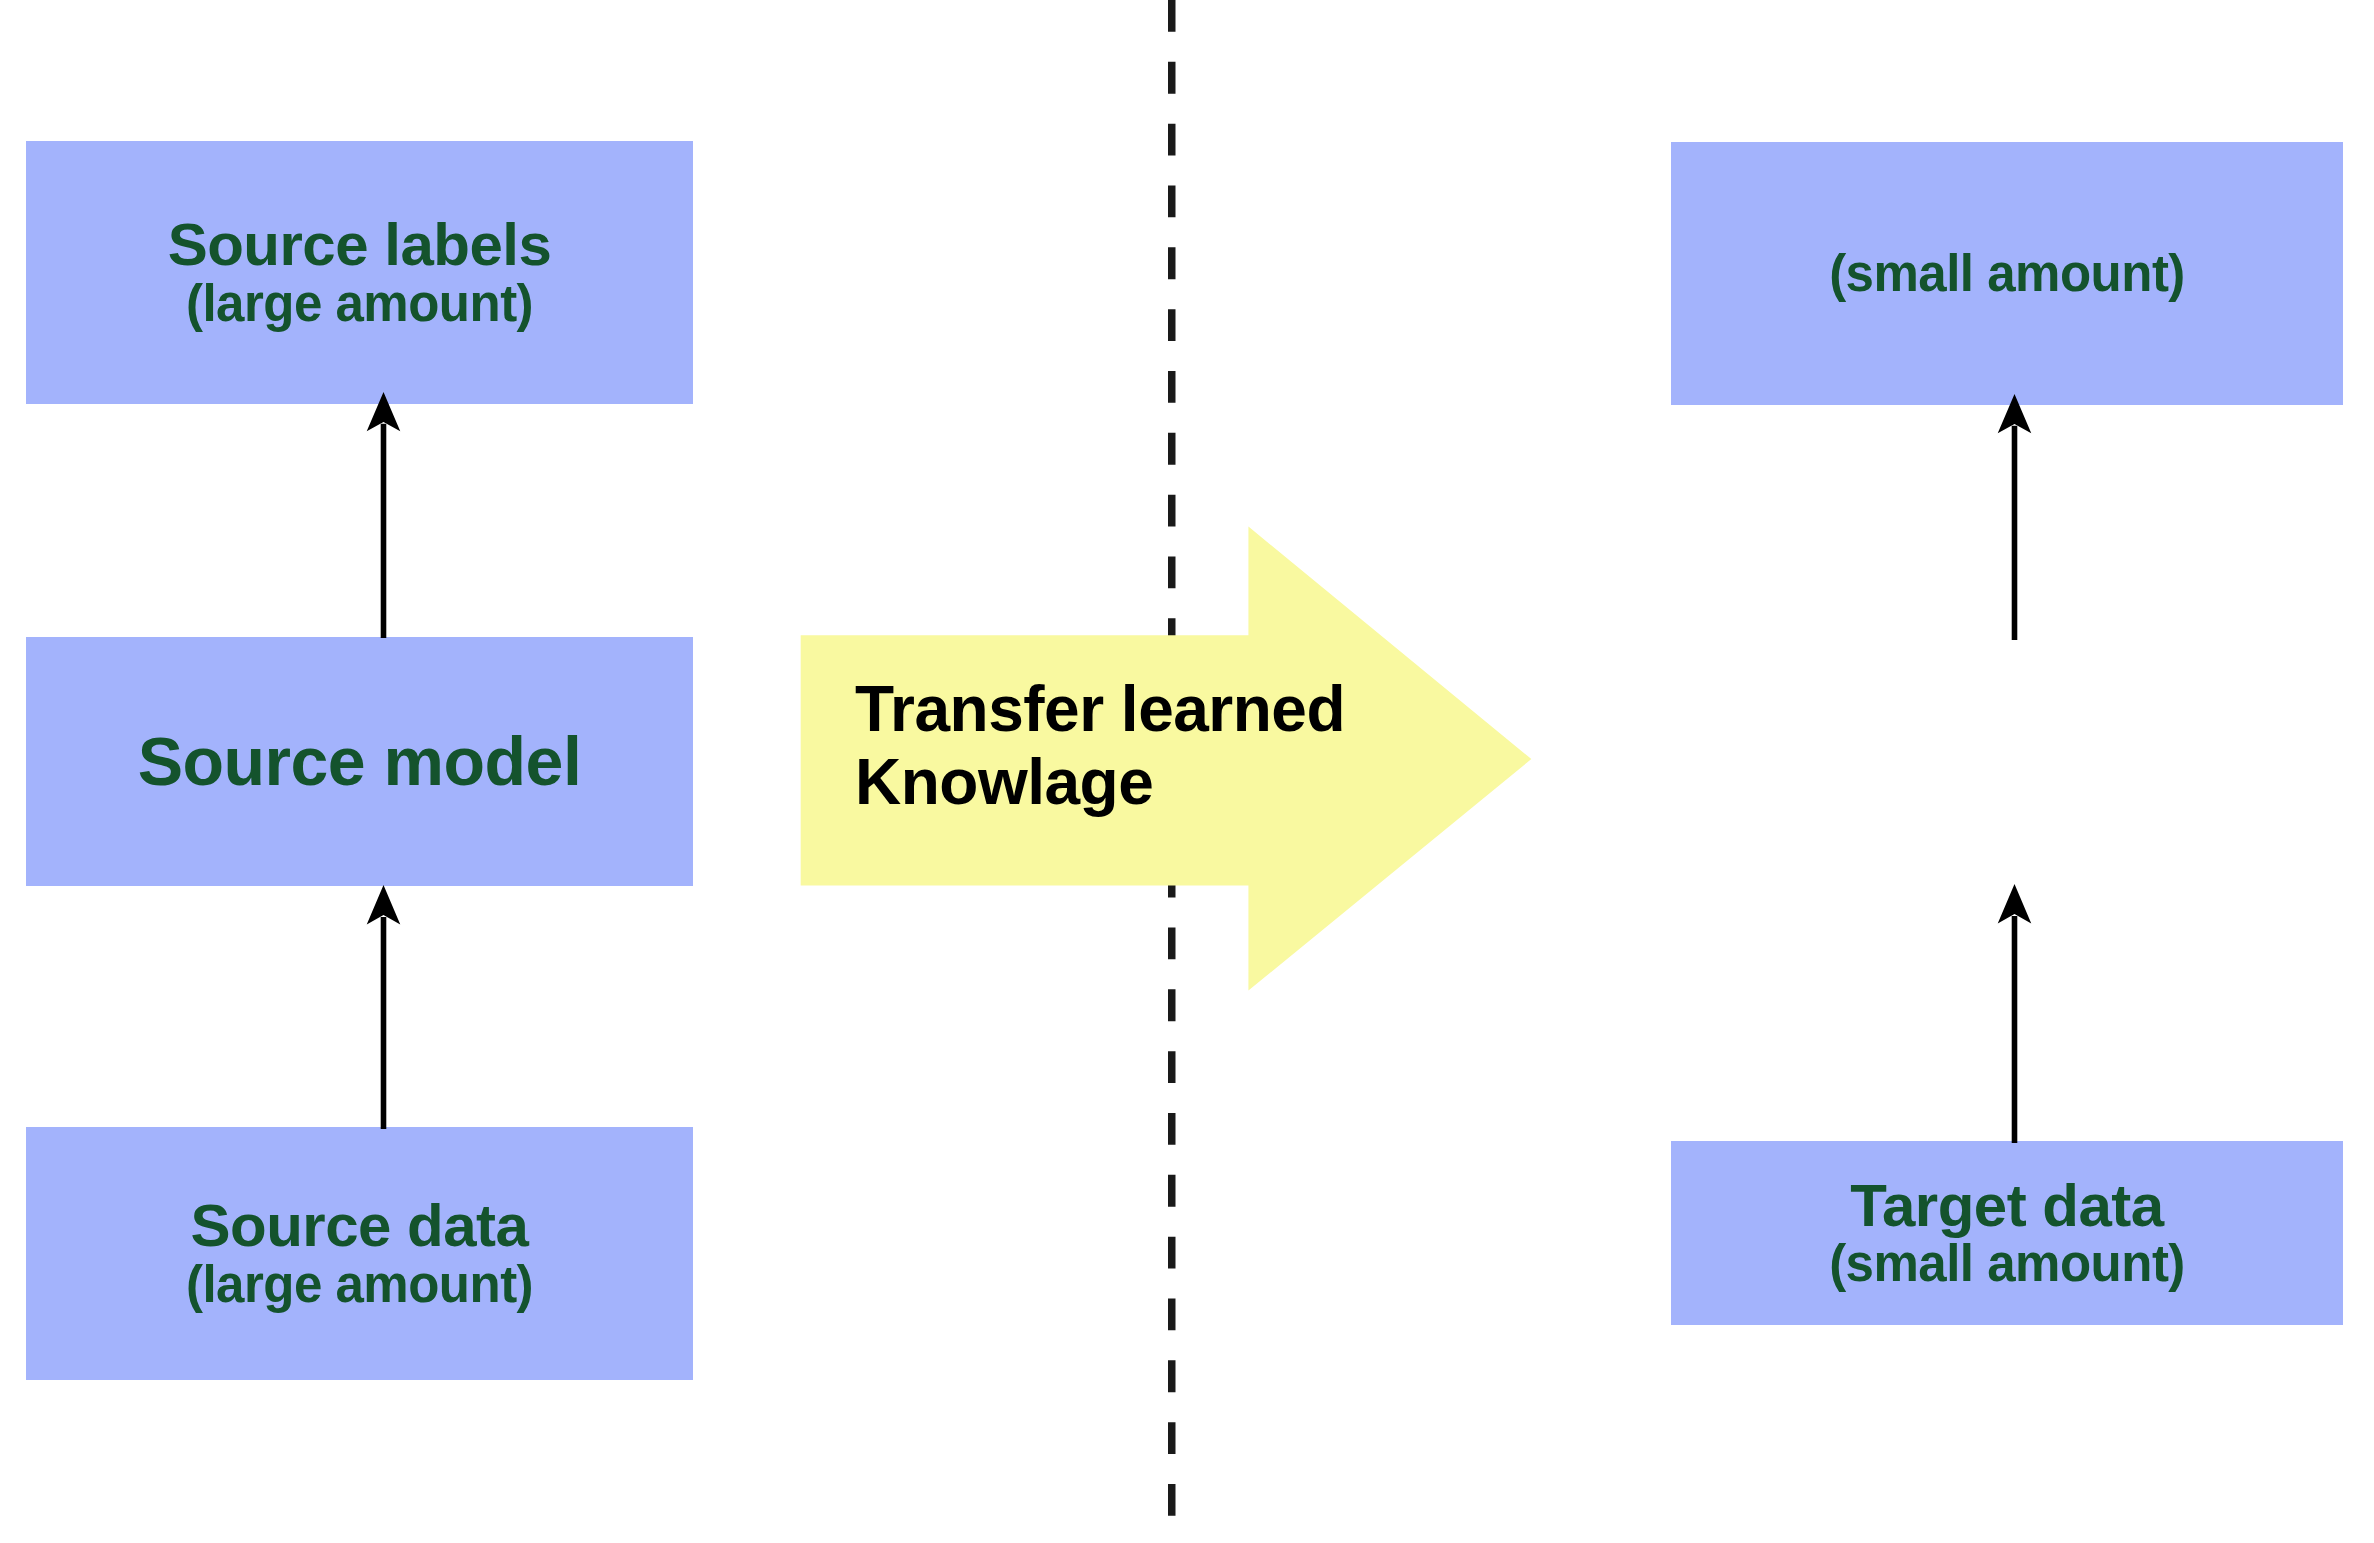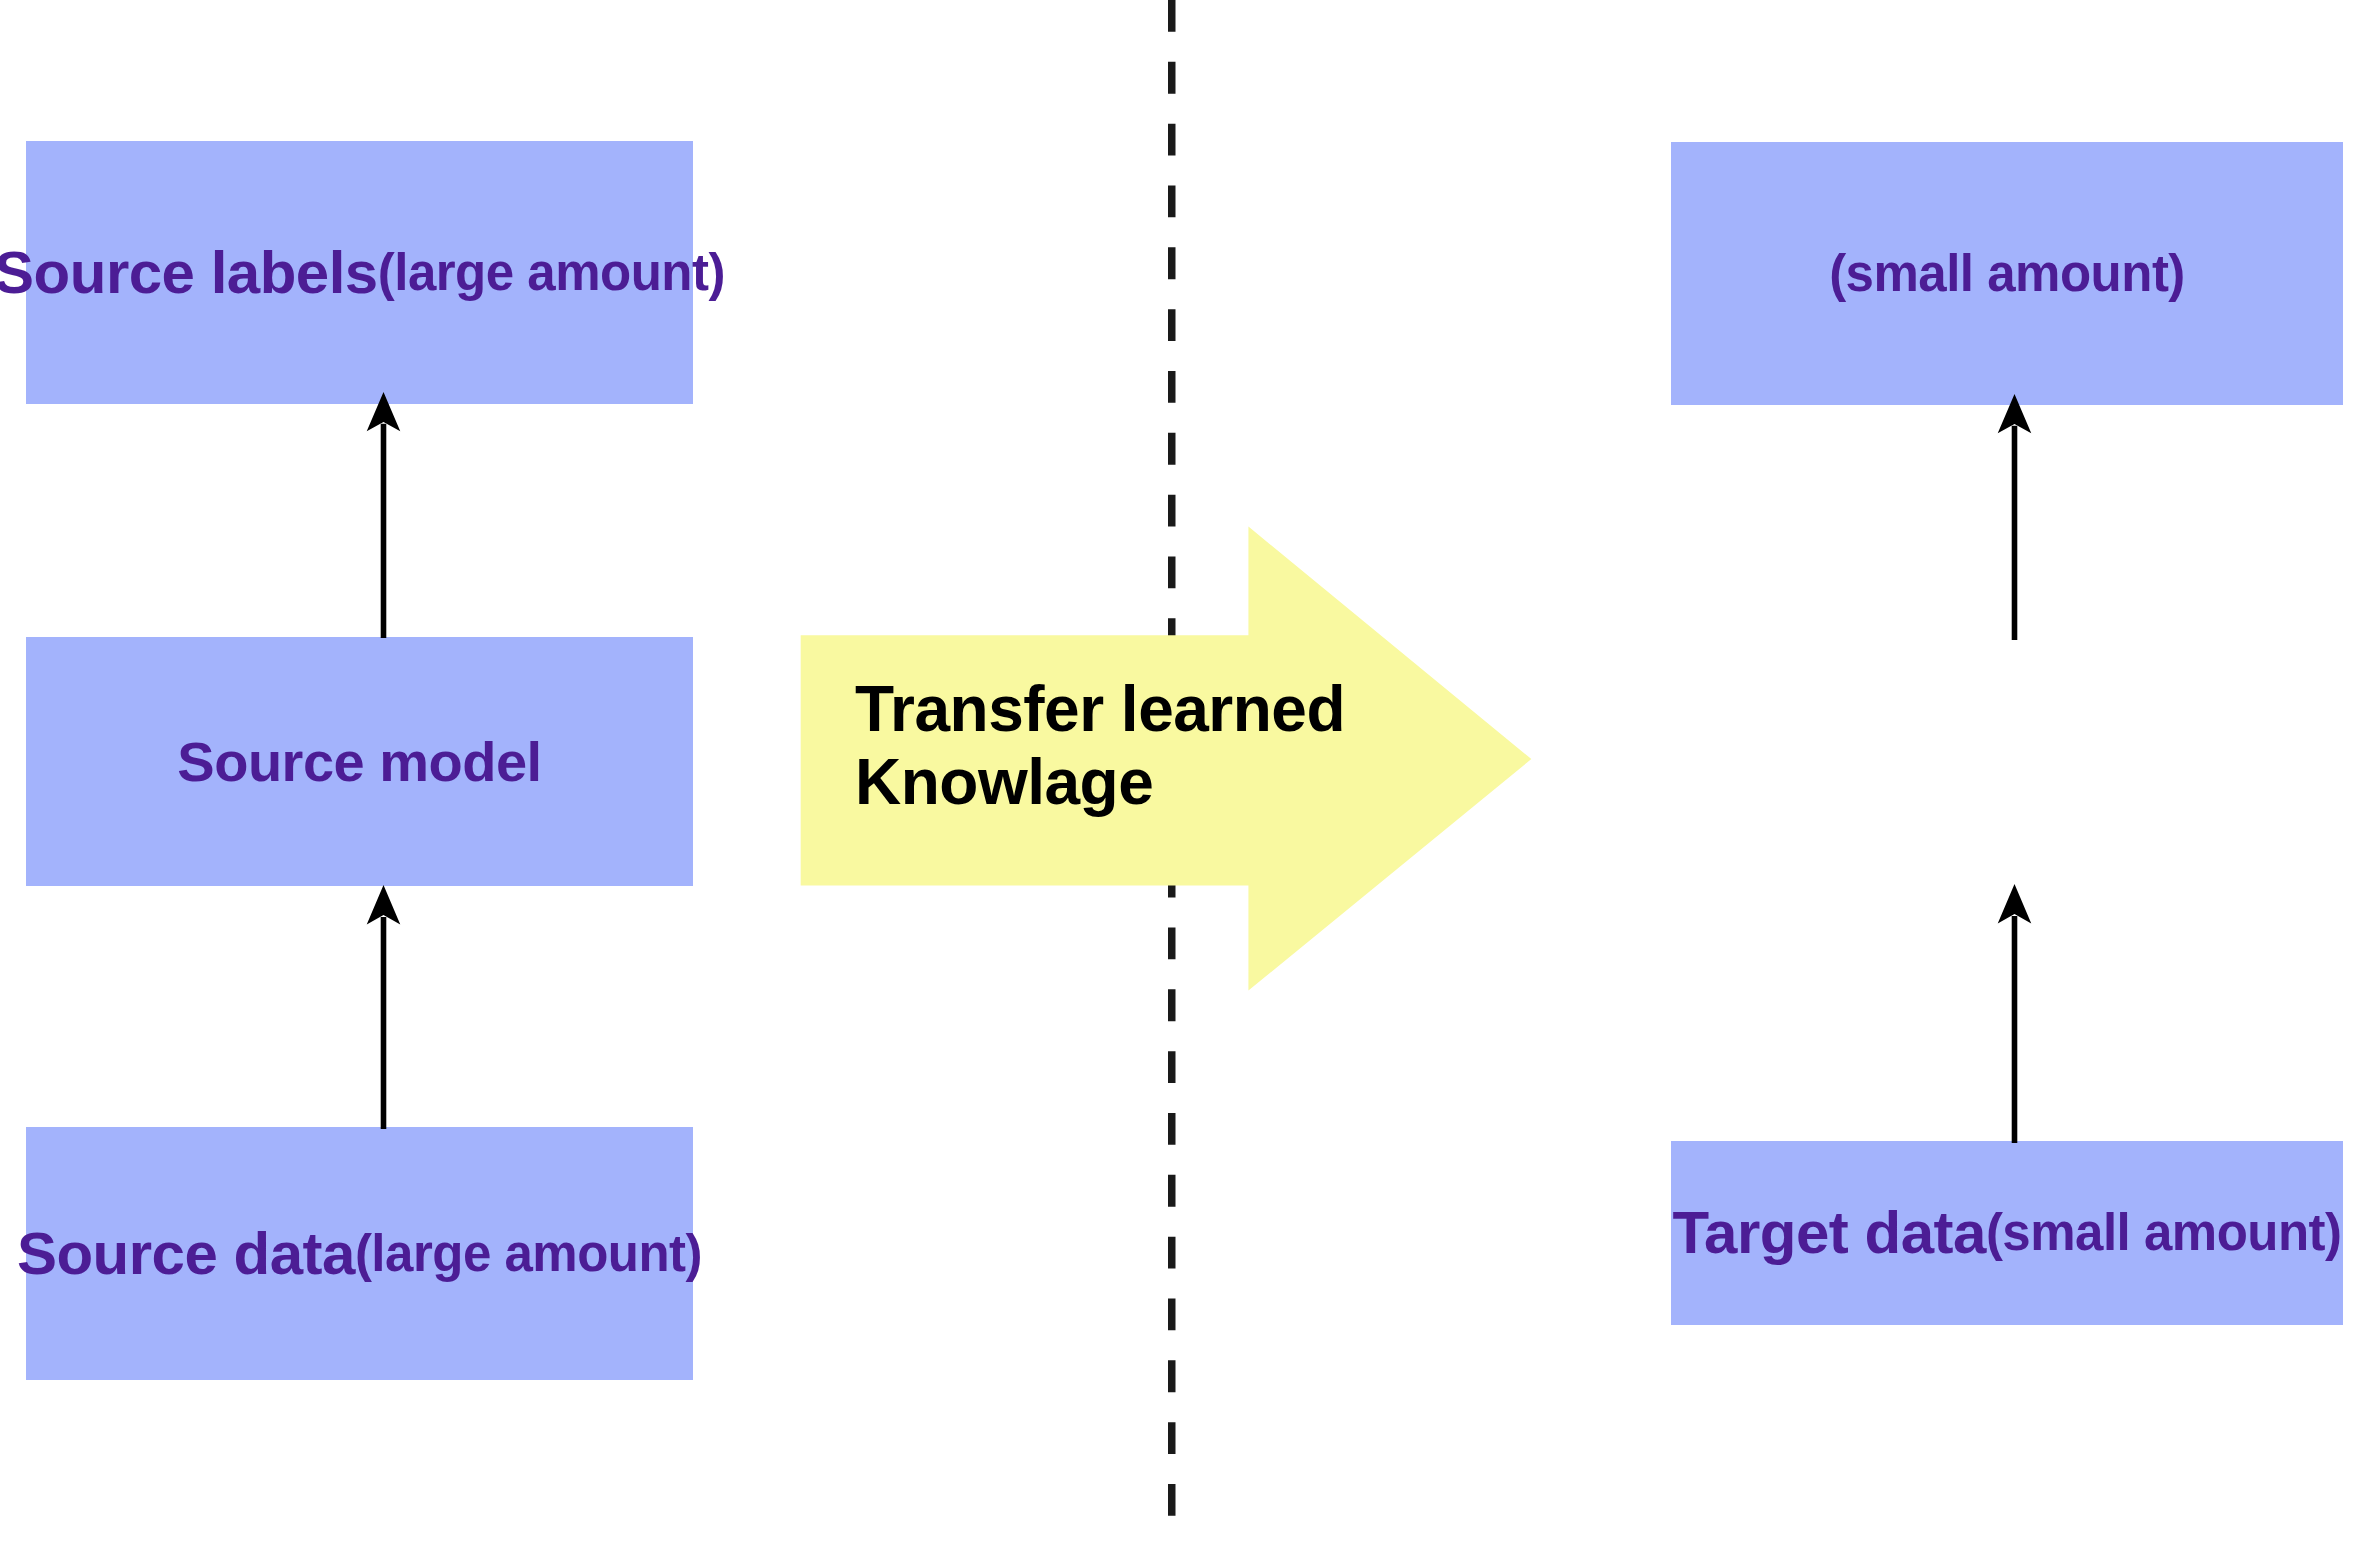--- a/index.html
+++ b/index.html
@@ -16,43 +16,43 @@
     height: 1543px;
     background: #ffffff;
     overflow: hidden;
   }
 
   
   .box {
     position: absolute;
     background: #a3b3fc;
     display: flex;
-    flex-direction: row;
+    flex-direction: column;
     align-items: center;
     justify-content: center;
-    color: #4c1d95;
+    color: #14532d;
     text-align: left;
     box-sizing: border-box;
   }
   .box .title {
     font-size: 60px;
     font-weight: bold;
     line-height: 1.02;
     letter-spacing: -0.5px;
     white-space: nowrap;
   }
   .box .sub {
     font-size: 51px;
     font-weight: bold;
     line-height: 1.06;
     letter-spacing: -0.5px;
     white-space: nowrap;
     margin-top: 1px;
   }
-  .box.single .title { font-size: 56px; }
+  .box.single .title { font-size: 68px; }
 
   #box-source-labels { left: 26px;   top: 141px;  width: 667px; height: 263px; }
   #box-source-model  { left: 26px;   top: 637px;  width: 667px; height: 249px; }
   #box-source-data   { left: 26px;   top: 1127px; width: 667px; height: 253px; }
 
   #box-target-labels { left: 1671px; top: 142px;  width: 672px; height: 263px; }
   #box-target-model  { left: 1671px; top: 639px;  width: 672px; height: 245px; }
   #box-target-data   { left: 1671px; top: 1141px; width: 672px; height: 184px; }
 
   

